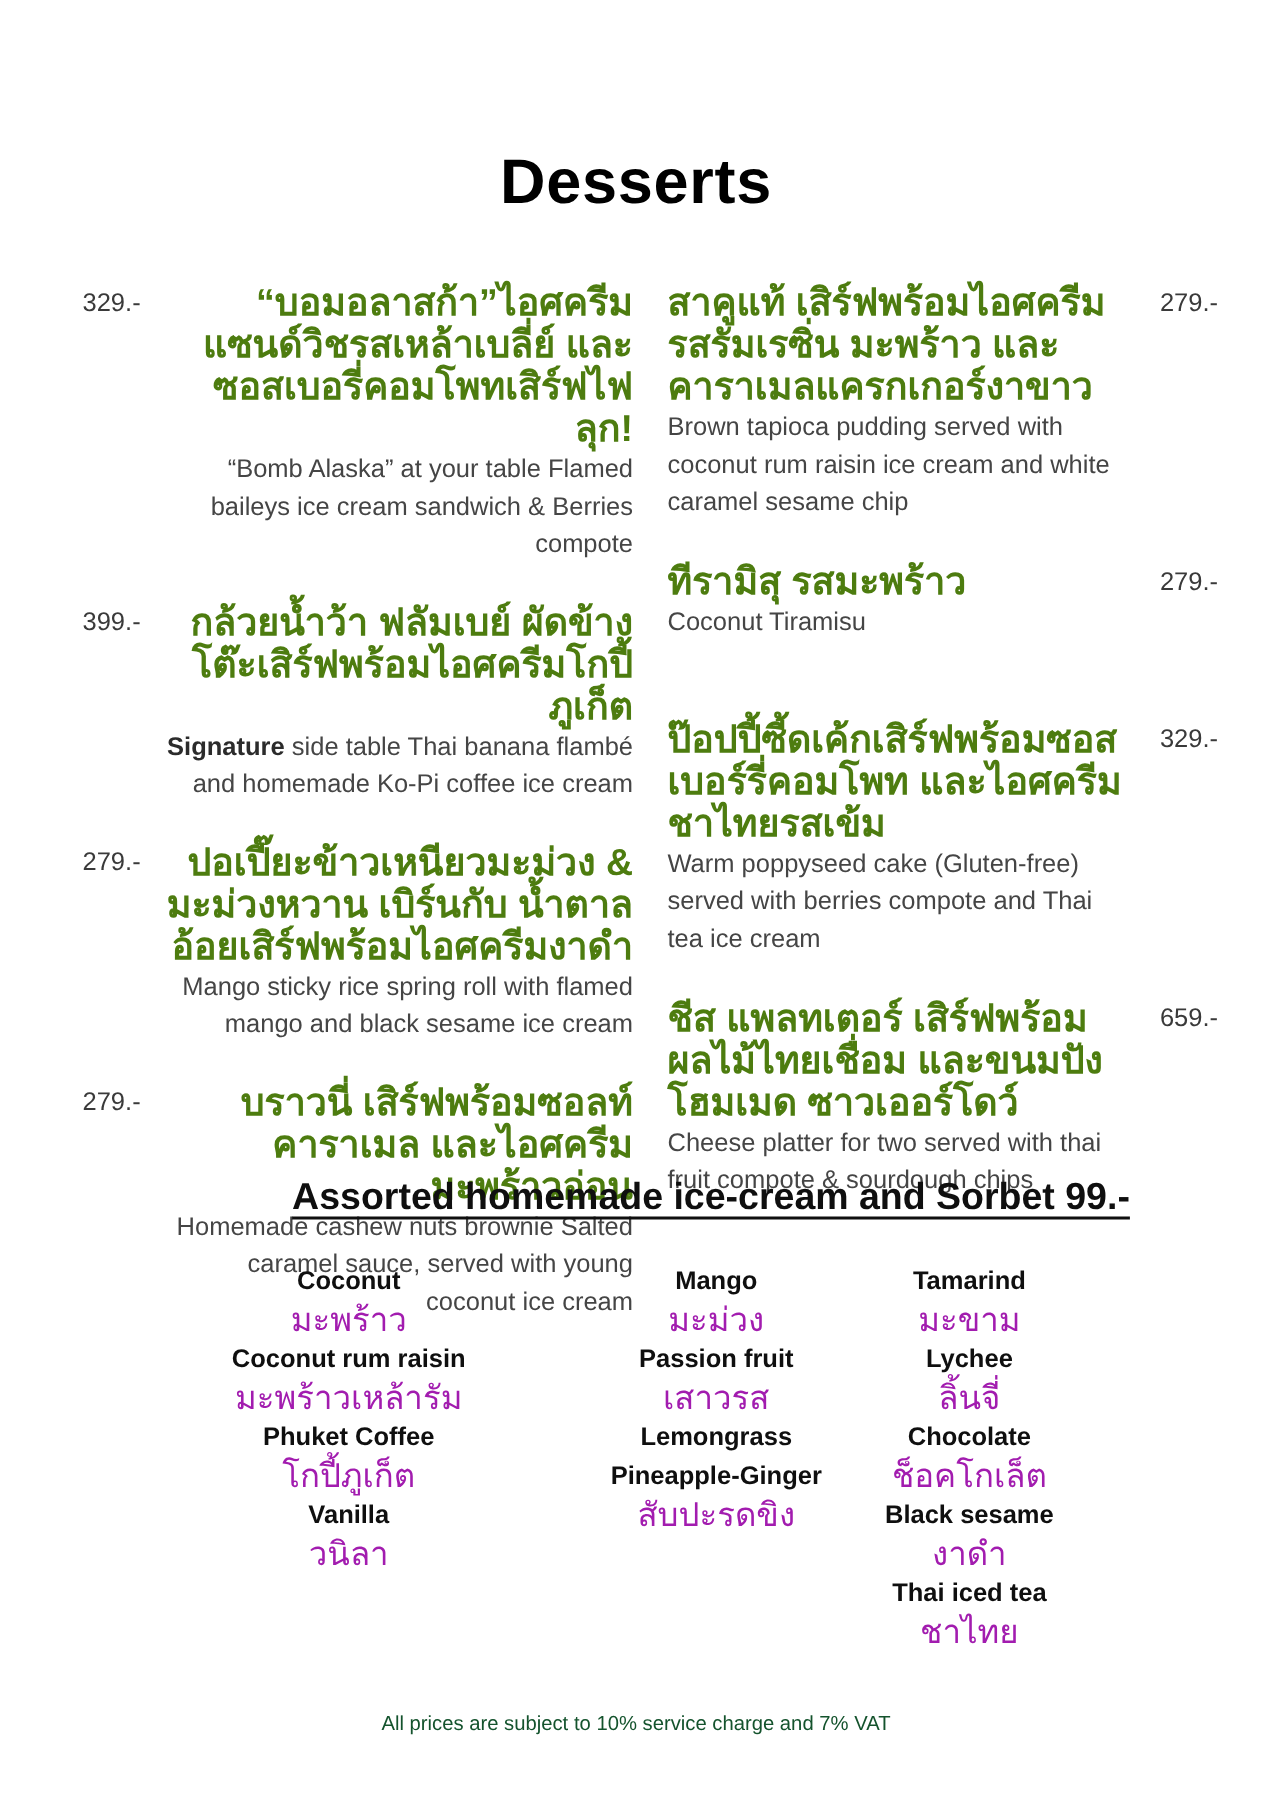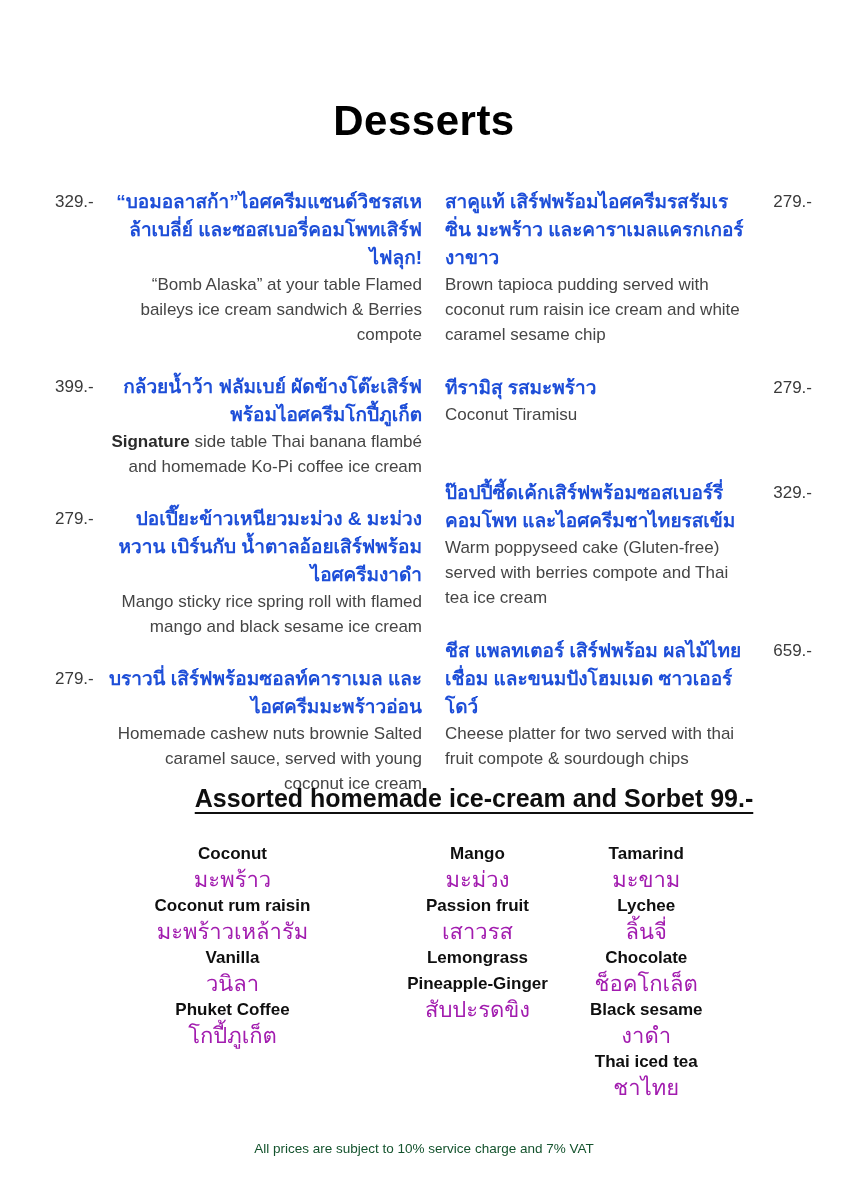--- a/index.html
+++ b/index.html
@@ -66,23 +66,23 @@
   }
   .col-left .price { width: 52px; text-align: left; }
   .col-right .price { width: 54px; text-align: right; }
 
   .content { flex: 1 1 auto; min-width: 0; }
   .col-left .content { text-align: right; }
   .col-right .content { text-align: left; padding-right: 6px; box-sizing: border-box; }
 
   .name-th {
     font-weight: 700;
-    font-size: 19px;
+    font-size: 25px;
     line-height: 28px;
-    color: #1d4ed8;
+    color: #4d7c0f;
   }
   .desc-en {
     font-size: 17px;
     line-height: 25px;
     color: #454545;
   }
   .desc-en .bold-part {
     font-weight: 700;
     color: #2b2b2b;
   }
@@ -230,27 +230,27 @@
       <div class="fcol fcol-1">
         <div class="flavor">
           <div class="flavor-name">Coconut</div>
           <div class="flavor-th">มะพร้าว</div>
         </div>
         <div class="flavor">
           <div class="flavor-name">Coconut rum raisin</div>
           <div class="flavor-th">มะพร้าวเหล้ารัม</div>
         </div>
         <div class="flavor">
+          <div class="flavor-name">Phuket Coffee</div>
+          <div class="flavor-th">โกปี้ภูเก็ต</div>
+        </div>
+        <div class="flavor">
           <div class="flavor-name">Vanilla</div>
           <div class="flavor-th">วนิลา</div>
         </div>
-        <div class="flavor">
-          <div class="flavor-name">Phuket Coffee</div>
-          <div class="flavor-th">โกปี้ภูเก็ต</div>
-        </div>
       </div>
 
       <div class="fcol fcol-2">
         <div class="flavor">
           <div class="flavor-name">Mango</div>
           <div class="flavor-th">มะม่วง</div>
         </div>
         <div class="flavor">
           <div class="flavor-name">Passion fruit</div>
           <div class="flavor-th">เสาวรส</div>

